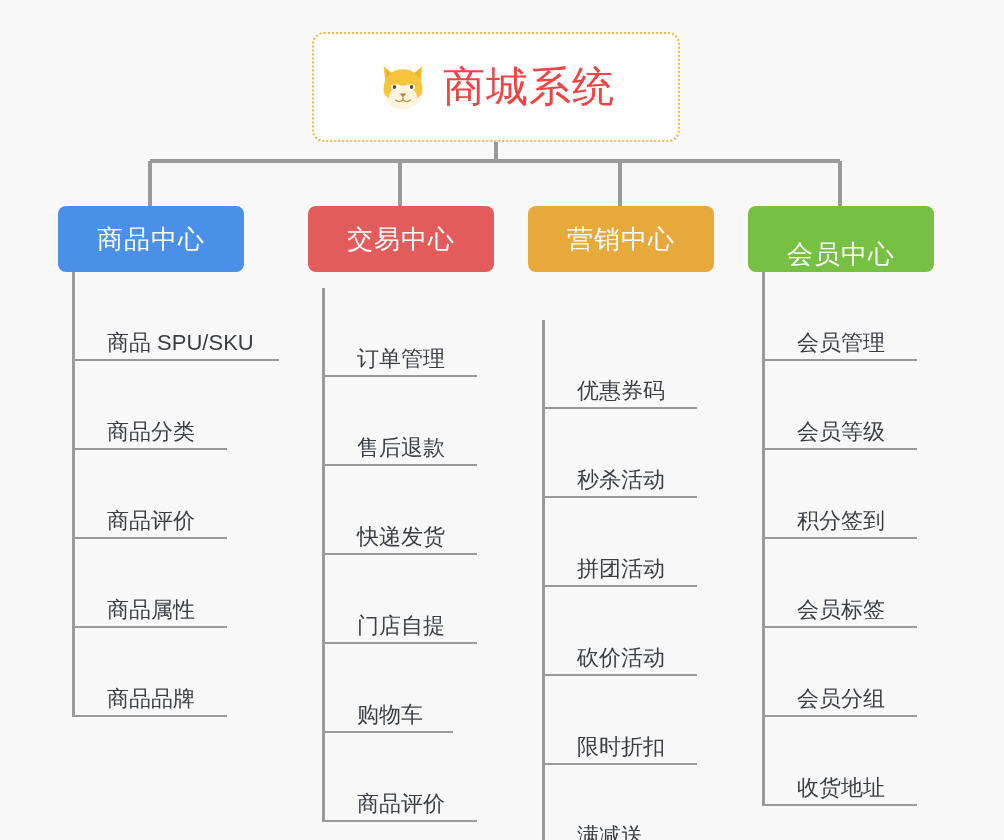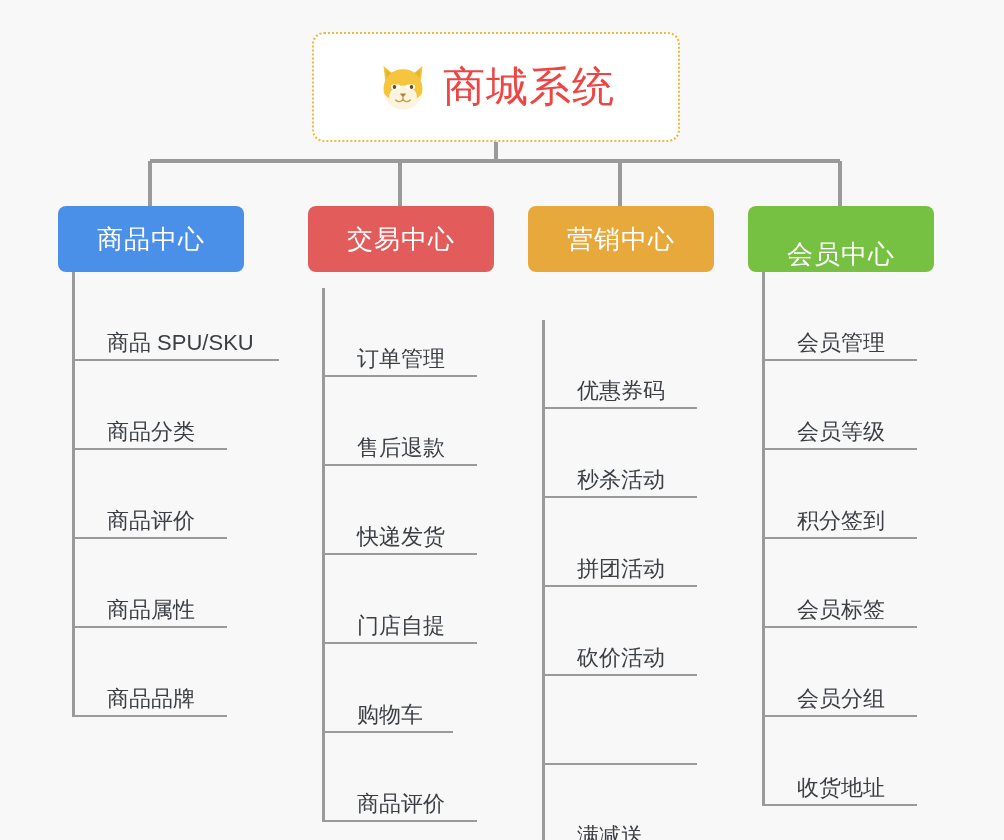--- a/index.html
+++ b/index.html
@@ -239,20 +239,21 @@
         </div>
         <div class="branch-item">
           <span class="item-label">拼团活动</span>
           <span class="item-rule" style="width: 152px; background: rgb(154, 154, 154);"></span>
         </div>
         <div class="branch-item">
           <span class="item-label">砍价活动</span>
           <span class="item-rule" style="width: 152px; background: rgb(154, 154, 154);"></span>
         </div>
         <div class="branch-item">
+          <span class="item-label">限时折扣</span>
           <span class="item-rule" style="width: 152px; background: rgb(154, 154, 154);"></span>
         </div>
         <div class="branch-item">
           <span class="item-label">满减送</span>
           <span class="item-rule" style="width: 128px; background: rgb(154, 154, 154);"></span>
         </div>
       </div>
     </div>
 
     <div class="branch branch-3">

